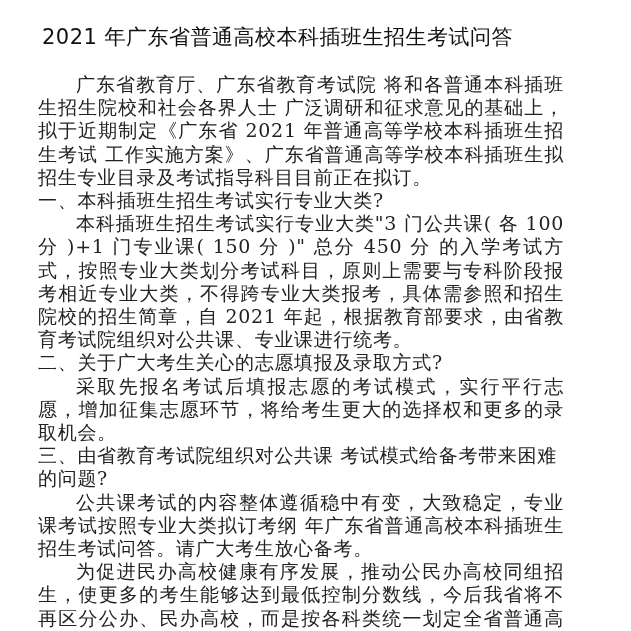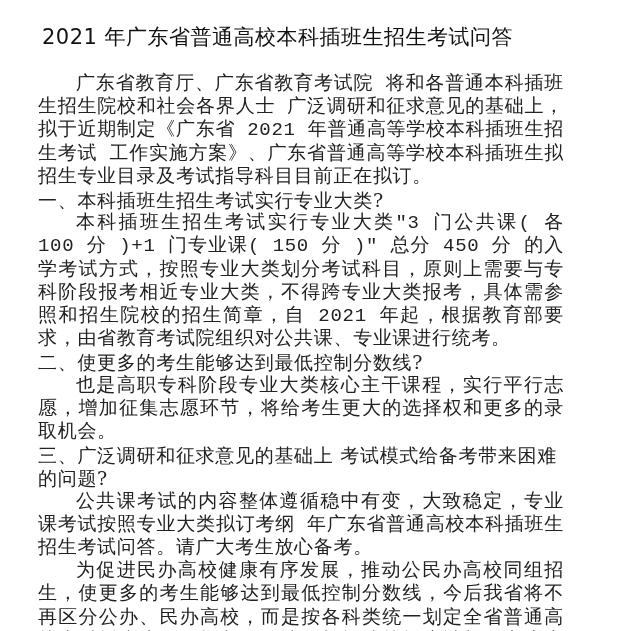--- a/index.html
+++ b/index.html
@@ -41,39 +41,38 @@
     width: 526px;
     font-size: 19px;
     line-height: 23.2px;
     color: #222;
     letter-spacing: 0.7px;
   }
   .p {
     margin: 0;
     text-align: justify;
     text-align-last: left;
-    font-family: Liberation Mono, monospace;
   }
   .indent { text-indent: 2em; }
   .q { margin: 0; }
 </style>
 </head>
 <body>
 
 <div class="doc">
   <div class="title">2021 年广东省普通高校本科插班生招生考试问答</div>
 
   <div class="body">
     <p class="p indent">广东省教育厅、广东省教育考试院 将和各普通本科插班生招生院校和社会各界人士 广泛调研和征求意见的基础上，拟于近期制定《广东省 2021 年普通高等学校本科插班生招生考试 工作实施方案》、广东省普通高等学校本科插班生拟招生专业目录及考试指导科目目前正在拟订。</p>
 
     <p class="q">一、本科插班生招生考试实行专业大类?</p>
     <p class="p indent">本科插班生招生考试实行专业大类"3 门公共课( 各 100 分 )+1 门专业课( 150 分 )" 总分 450 分 的入学考试方式，按照专业大类划分考试科目，原则上需要与专科阶段报考相近专业大类，不得跨专业大类报考，具体需参照和招生院校的招生简章，自 2021 年起，根据教育部要求，由省教育考试院组织对公共课、专业课进行统考。</p>
 
-    <p class="q">二、使更多的考生能够达到最低控制分数线?</p>
-    <p class="p indent">也是高职专科阶段专业大类核心主干课程，实行平行志愿，增加征集志愿环节，将给考生更大的选择权和更多的录取机会。</p>
+    <p class="q">二、关于广大考生关心的志愿填报及录取方式?</p>
+    <p class="p indent">采取先报名考试后填报志愿的考试模式，实行平行志愿，增加征集志愿环节，将给考生更大的选择权和更多的录取机会。</p>
 
-    <p class="q">三、广泛调研和征求意见的基础上 考试模式给备考带来困难的问题?</p>
+    <p class="q">三、由省教育考试院组织对公共课 考试模式给备考带来困难的问题?</p>
     <p class="p indent">公共课考试的内容整体遵循稳中有变，大致稳定，专业课考试按照专业大类拟订考纲 年广东省普通高校本科插班生招生考试问答。请广大考生放心备考。</p>
 
     <p class="p indent">为促进民办高校健康有序发展，推动公民办高校同组招生，使更多的考生能够达到最低控制分数线，今后我省将不再区分公办、民办高校，而是按各科类统一划定全省普通高校本科插班生最低控制分数线，根据院校招生计划及考生志愿填报情况 批量投档给高校择优录取。</p>
 
   </div>
 </div>
 
 </body></html>

